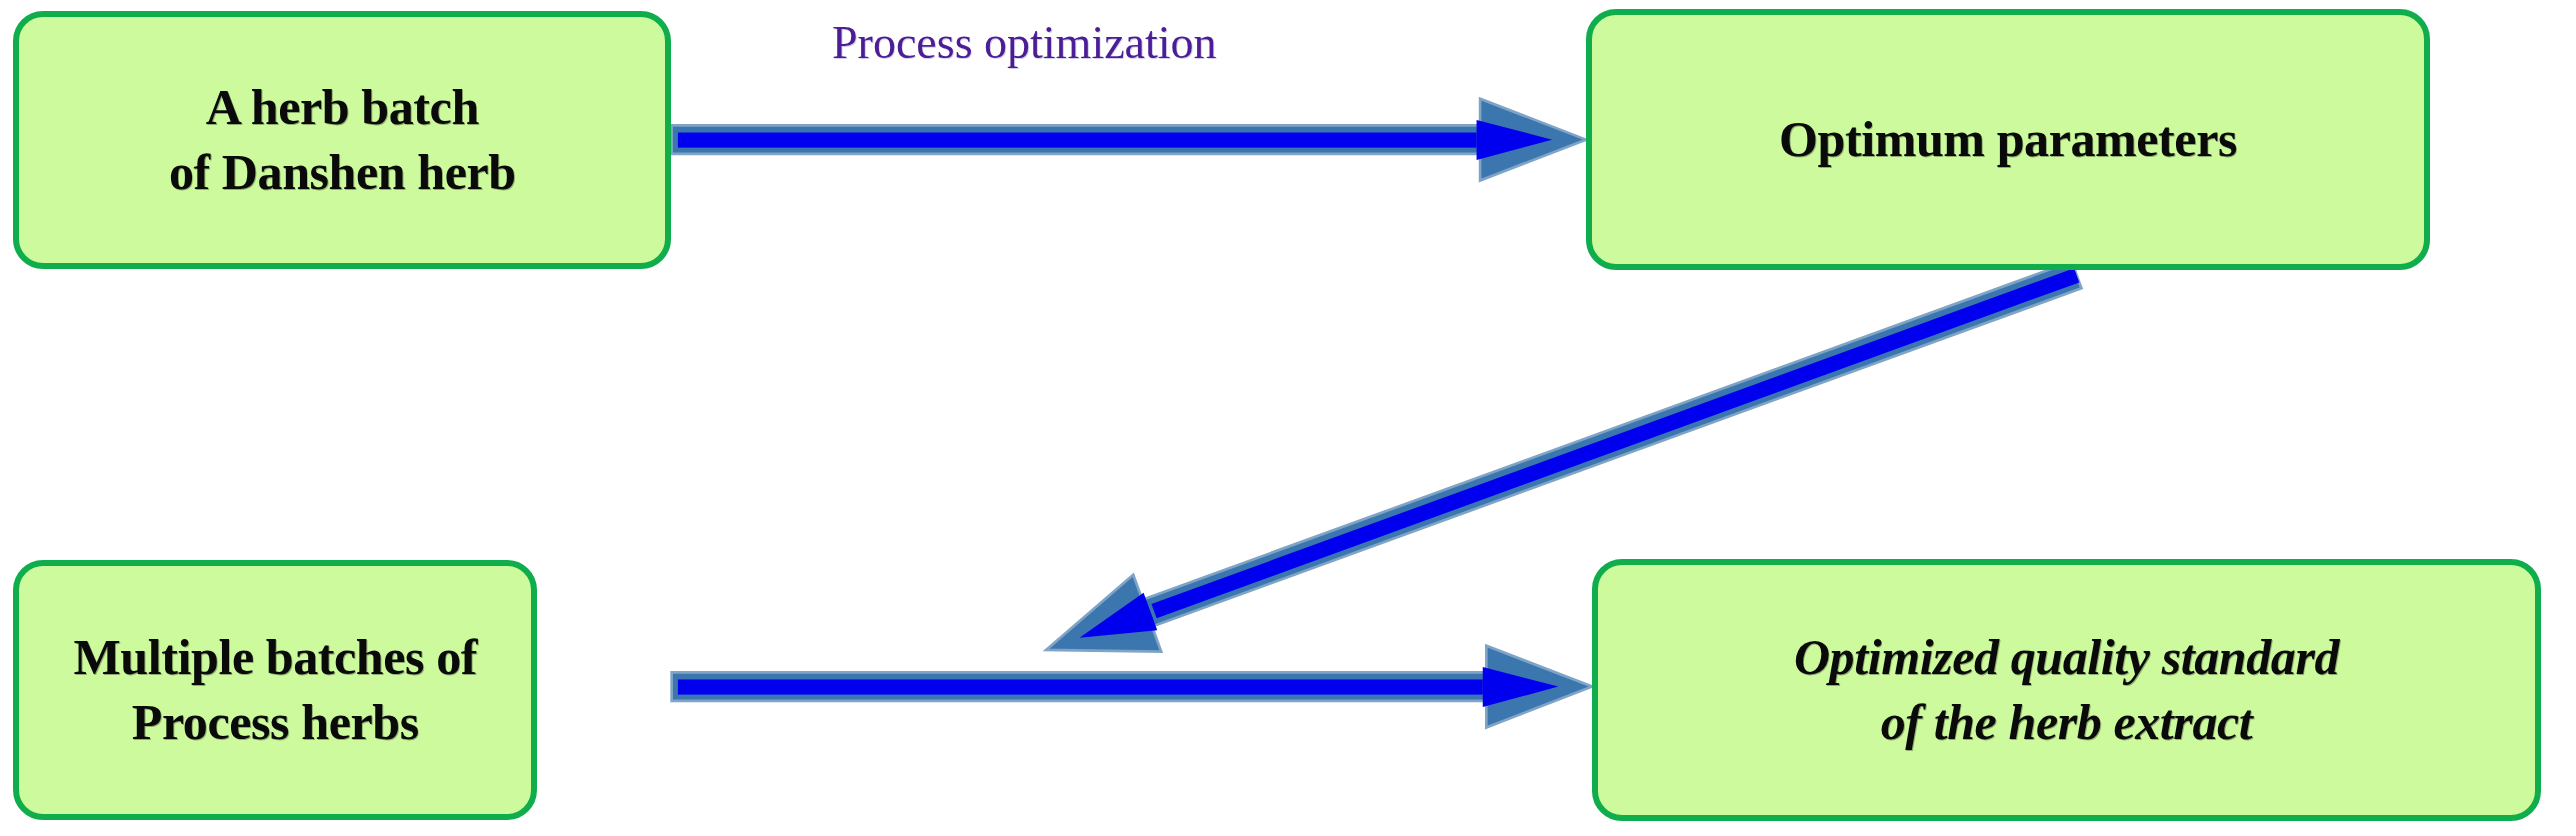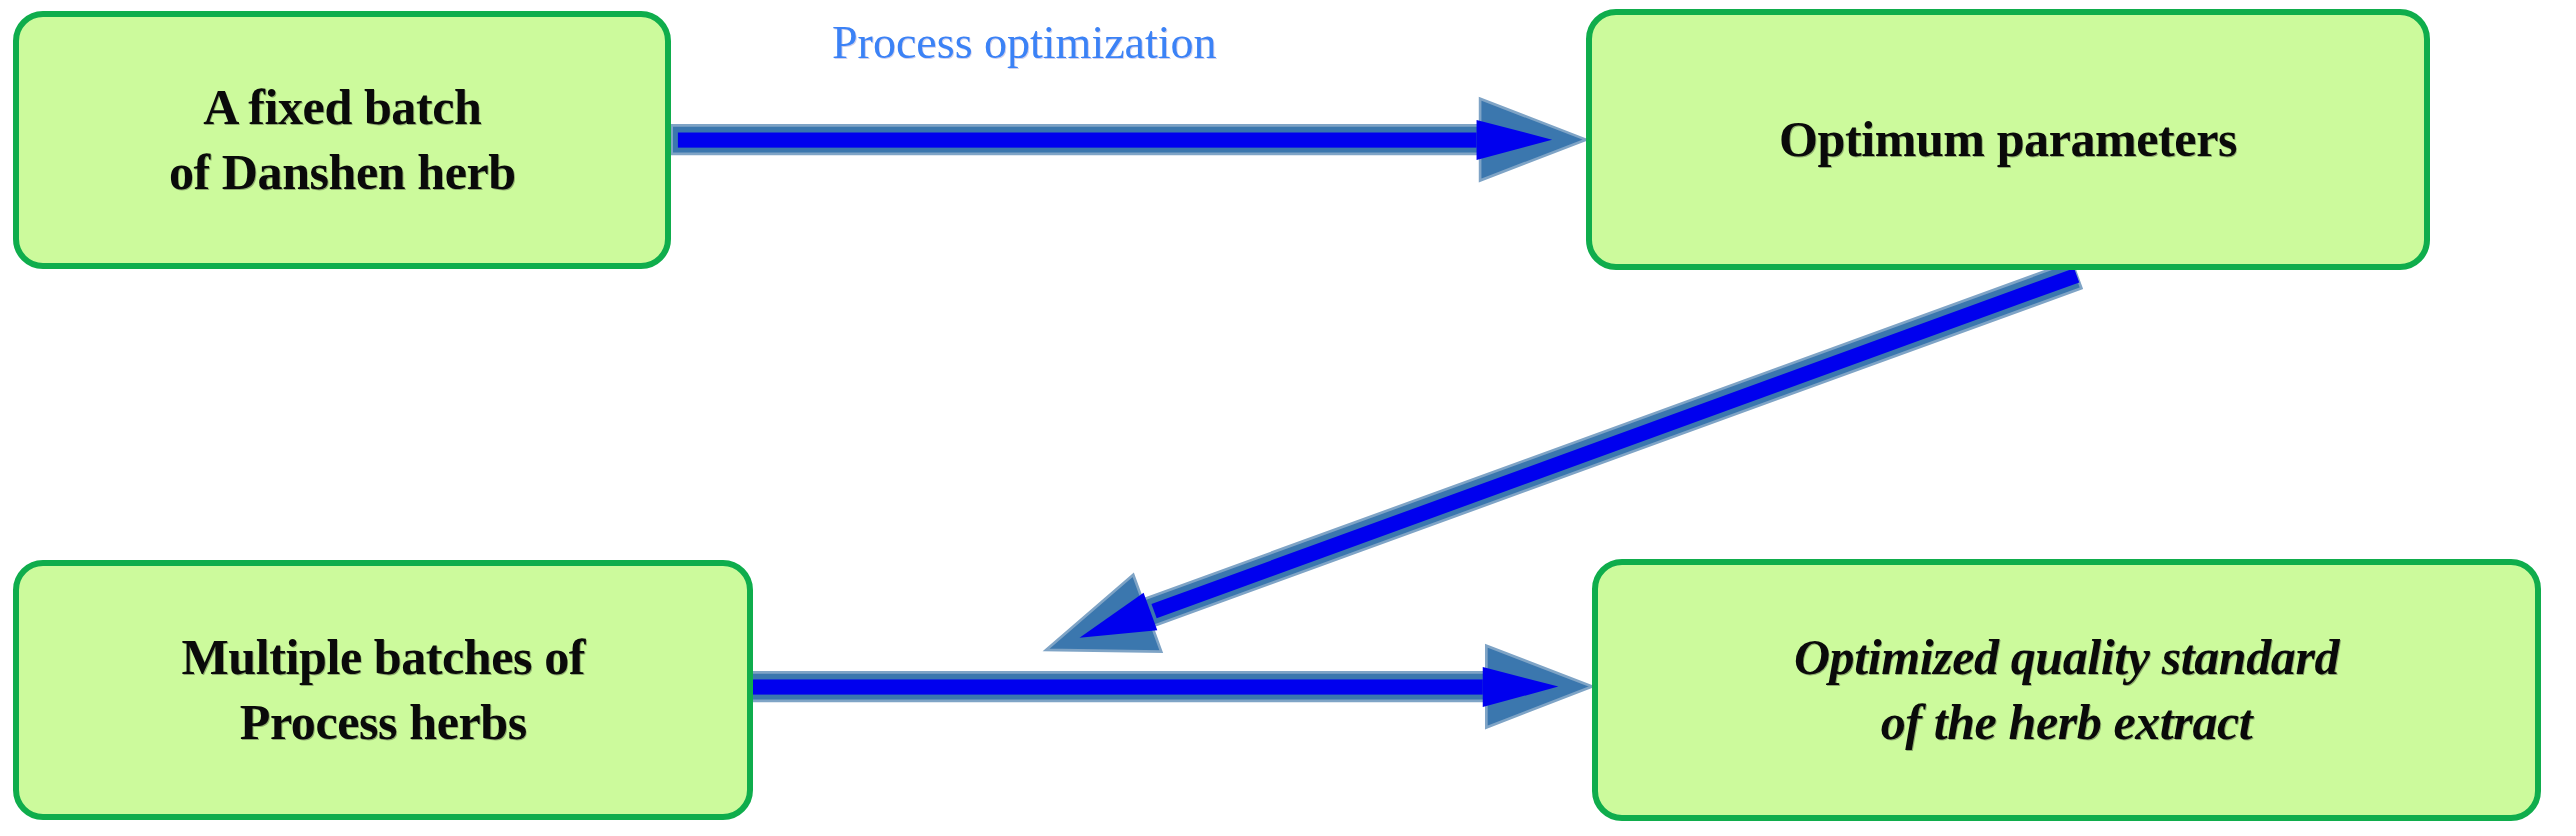--- a/index.html
+++ b/index.html
@@ -34,27 +34,27 @@
     font-family: "Liberation Serif", "DejaVu Serif", serif;
     letter-spacing: -0.4px;
     line-height: 1.30;
     text-shadow: 0.9px 0.9px 0 rgba(0,0,0,0.30);
   }
   .node .txt { display: block; width: 100%; }
   .node .line { display: block; white-space: nowrap; }
 
   #node-fixed-batch   { left: 13.3px;   top: 10.7px;  width: 658px;  height: 258px; font-size: 50px; }
   #node-optimum       { left: 1586px; top: 9px;  width: 844px; height: 261px; font-size: 50px; }
-  #node-multi-batch   { left: 13.3px;   top: 560px; width: 740px;  height: 260px; font-size: 50px; }
+  #node-multi-batch   { left: 13.3px;   top: 560px; width: 524px;  height: 260px; font-size: 50px; }
   #node-quality-std   { left: 1592px; top: 559px; width: 949px; height: 262px; font-size: 50px; font-style: italic; }
 
   
   .arrow-label {
     position: absolute;
-    color: #3b82f6;
+    color: #4c1d95;
     font-weight: normal;
     font-family: "Liberation Serif", "DejaVu Serif", serif;
     font-size: 46px;
     white-space: nowrap;
     letter-spacing: 0px;
     text-shadow: 0.9px 0.9px 0 rgba(120,120,200,0.35);
   }
   #label-process-optimization { left: 832px; top: 16px; }
 
   
@@ -131,21 +131,21 @@
                L 1671 818
                L 1671 788
                L 755 788 Z" fill="#3b77ae" stroke="#7fa4c6" stroke-width="3"></path>
       <rect x="762" y="764" width="905" height="17" fill="#0000ee"></rect>
       <path d="M 1667 750 L 1752 772 L 1667 795 Z" fill="#0000ee"></path>
     </g>
   </svg>
 
   <div class="node" id="node-fixed-batch">
     <span class="txt">
-      <span class="line">A fixed batch</span>
+      <span class="line">A herb batch</span>
       <span class="line">of Danshen herb</span>
     </span>
   </div>
 
   <div class="node" id="node-optimum">
     <span class="txt">
       <span class="line">Optimum parameters</span>
     </span>
   </div>
 

